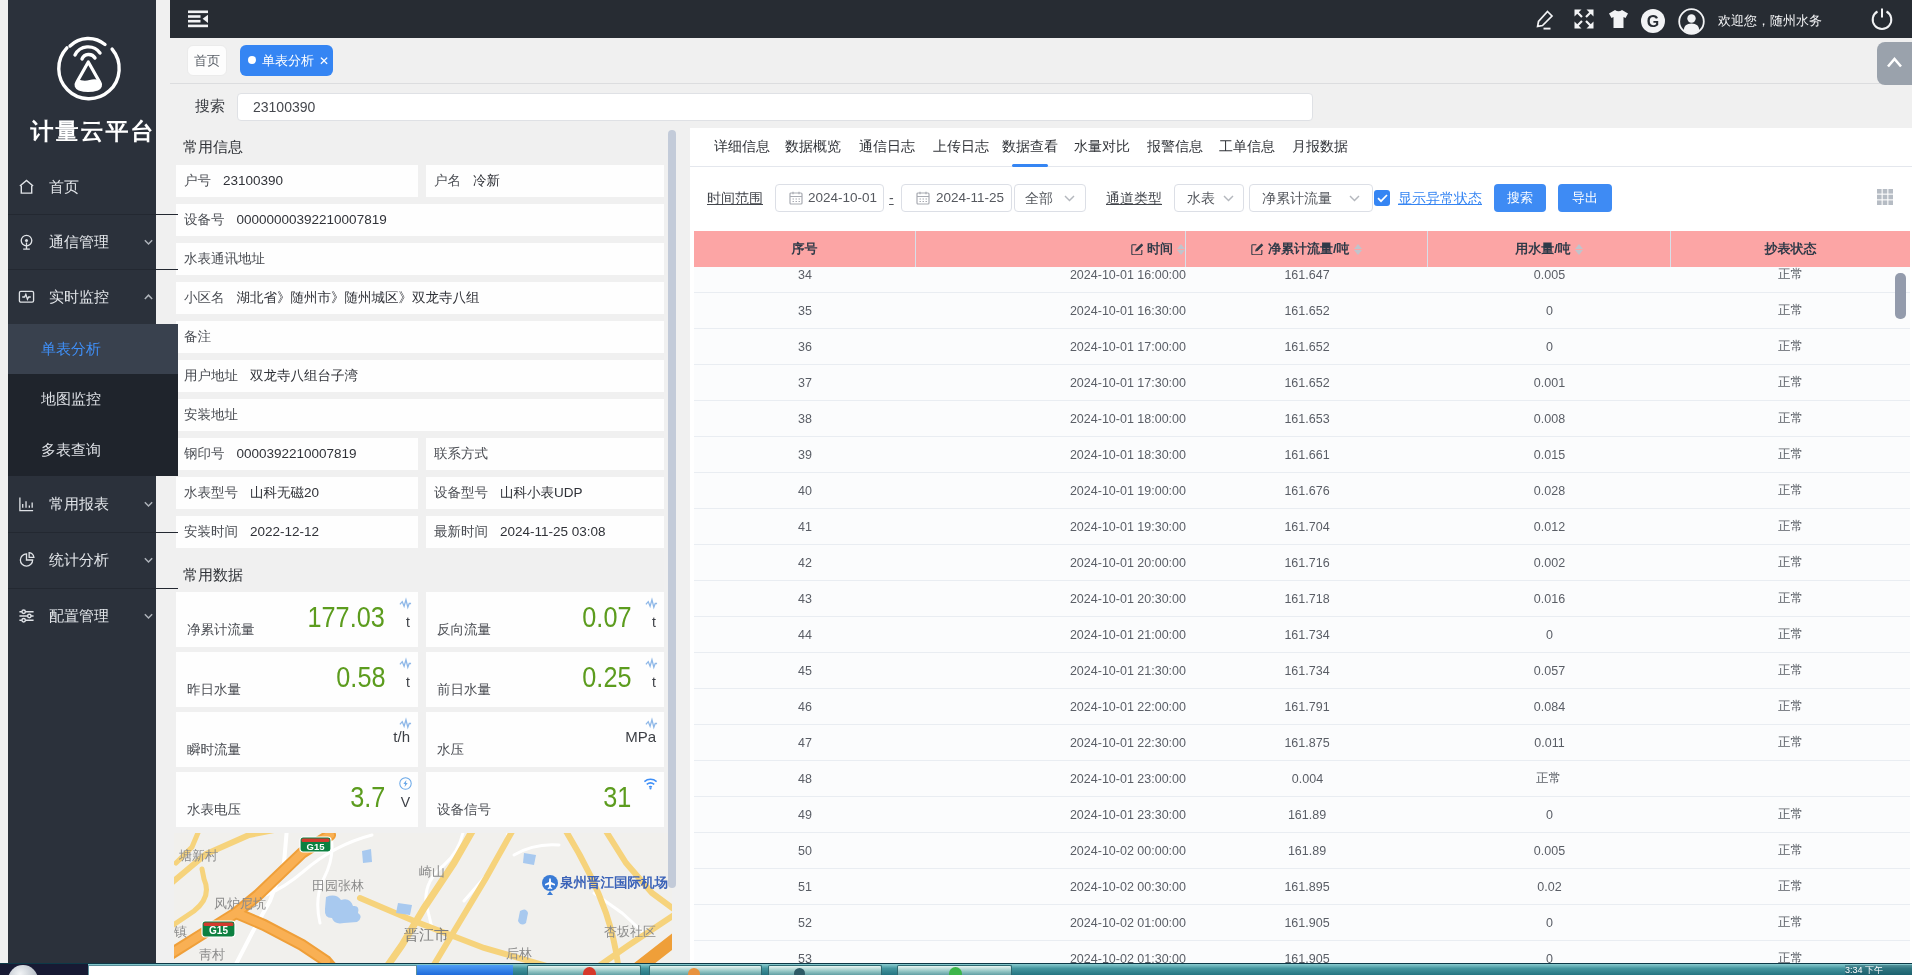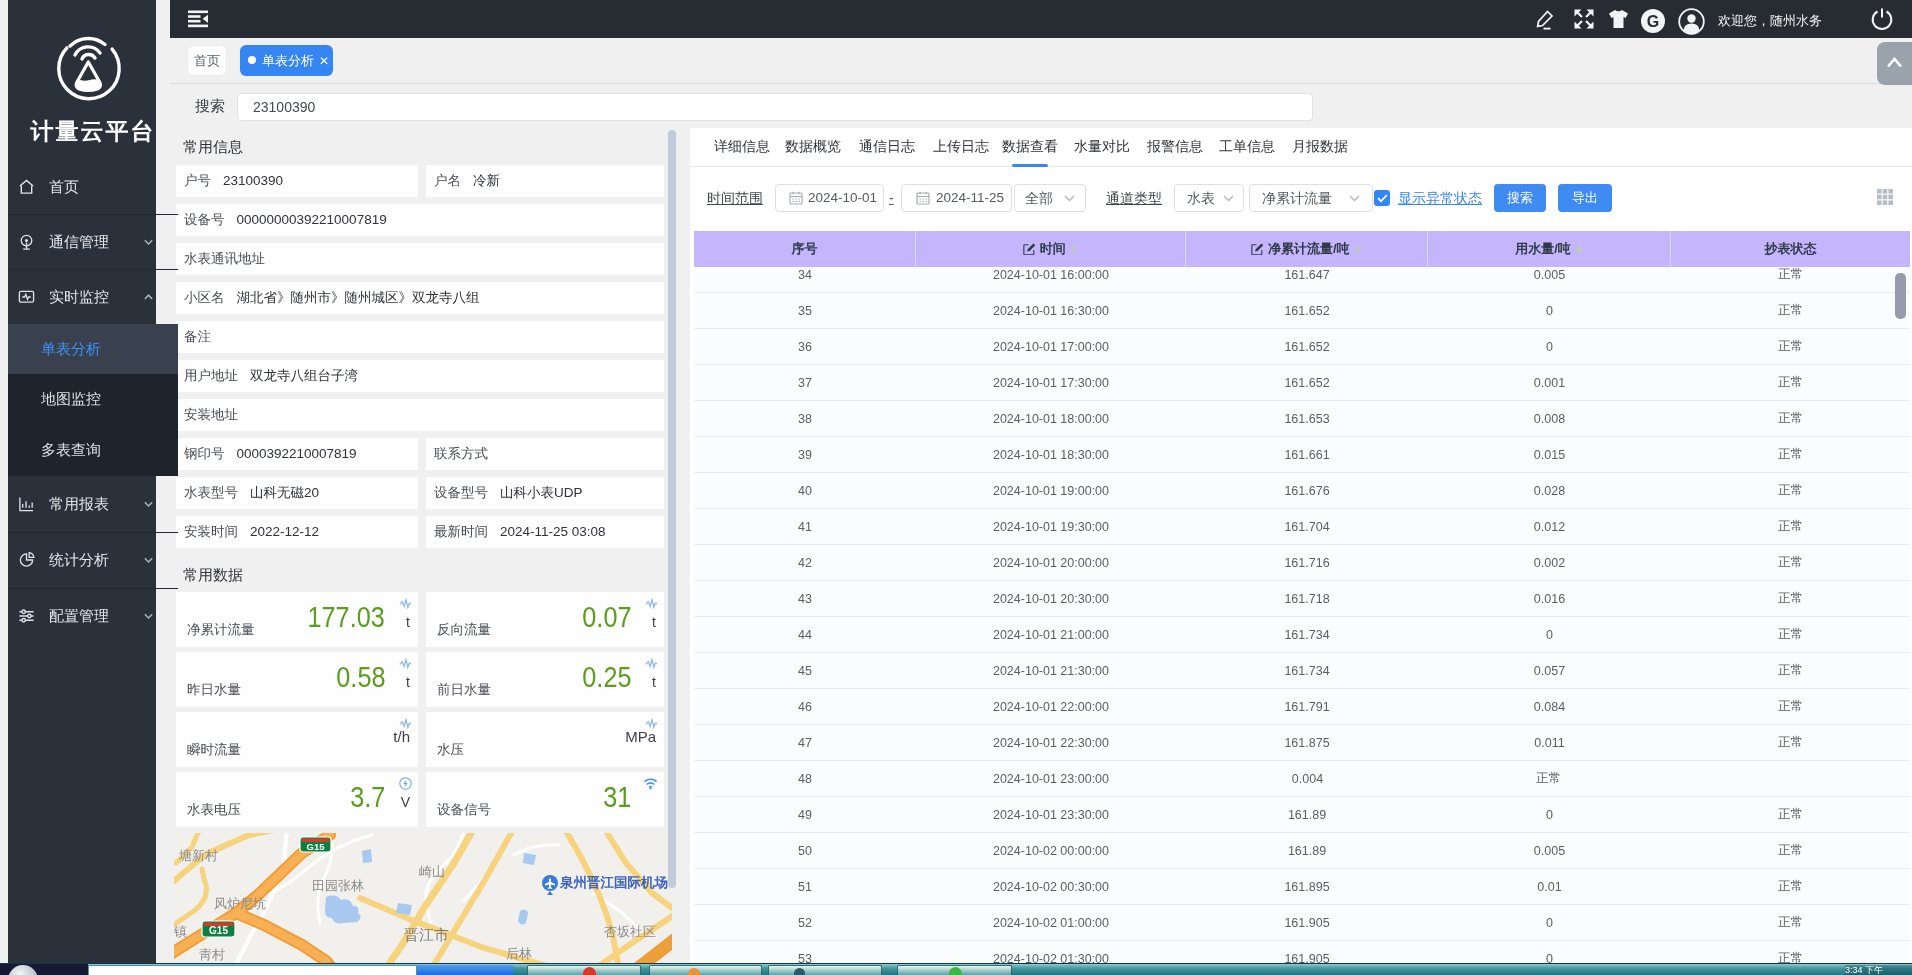--- a/index.html
+++ b/index.html
@@ -54,28 +54,28 @@
 #rightcard { position:absolute; left:690px; top:128px; width:1222px; height:847px; background:#fff; }
 #tabs { position:absolute; left:0; top:0; width:1222px; height:39px; border-bottom:1px solid #e4e7ed; }
 .tab { position:absolute; top:10px; font-size:14px; color:#2f3237; }
 #tabline { position:absolute; left:322px; top:36px; width:36px; height:3px; background:#3585f3; border-radius:2px; }
 .flab { position:absolute; top:62px; font-size:14px; color:#43464c; font-weight:500;text-decoration:underline; }
 .fbox { position:absolute; top:56px; height:28px; background:#fff; border:1px solid #dcdfe6; border-radius:4px; font-size:13.5px; color:#55585e; }
 .fsel { position:absolute; top:56px; height:28px; background:#fff; border:1px solid #dcdfe6; border-radius:4px; font-size:14px; color:#55585e; }
 .btn { position:absolute; top:56px; height:28px; background:#3e8bf4; border-radius:4px; color:#fff; font-size:13px; text-align:center; line-height:28px; }
 
 
-#thead { position:absolute; left:4px; top:103px; width:1216px; height:36px; background:#c4b5fd; display:flex; font-size:13px; font-weight:bold; color:#2f3a48; }
+#thead { position:absolute; left:4px; top:103px; width:1216px; height:36px; background:#fca5a5; display:flex; font-size:13px; font-weight:bold; color:#2f3a48; }
 .th { display:flex; align-items:center; justify-content:center; height:36px; border-right:1px solid #d7dfe9; }
 .th:last-child { border-right:none; }
 #tbodywrap { position:absolute; left:4px; top:139px; width:1216px; height:708px; overflow:hidden; }
 #tbody { position:absolute; left:0; top:-10px; width:1216px; }
 .tr { display:flex; height:36px; background:#fbfcfd; border-bottom:1px solid #e9edf2; font-size:12.5px; color:#5a5e66; }
 .td { display:flex; align-items:center; justify-content:center; }
-.c1 { width:222px; } .c2 { width:270px; } .c3 { width:242px; } .c4 { width:243px; } .c5 { width:239px; }
+.c1 { width:222px; } .c2 { width:270px;justify-content:flex-end; } .c3 { width:242px; } .c4 { width:243px; } .c5 { width:239px; }
 
 
 #elev { position:absolute; left:1877px; top:42px; width:35px; height:43px; background:#9aa2ac; border-radius:8px 0 0 8px; z-index:6; }
 #lscroll { position:absolute; left:668px; top:130px; width:8px; height:758px; background:#c3cbd9; border-radius:4px; z-index:3; }
 #tscroll { position:absolute; left:1895px; top:273px; width:11px; height:46px; background:#939bac; border-radius:5px; z-index:3; }
 
 
 .carets { display:inline-flex; flex-direction:column; gap:1px; }
 .carets .cu { width:0; height:0; border-left:4px solid transparent; border-right:4px solid transparent; border-bottom:5px solid #c0c4cc; }
 .carets .cd { width:0; height:0; border-left:4px solid transparent; border-right:4px solid transparent; border-top:5px solid #c0c4cc; }
@@ -587,21 +587,21 @@
           <div class="td c1">50</div>
           <div class="td c2">2024-10-02 00:00:00</div>
           <div class="td c3">161.89</div>
           <div class="td c4">0.005</div>
           <div class="td c5">正常</div>
         </div>
         <div class="tr">
           <div class="td c1">51</div>
           <div class="td c2">2024-10-02 00:30:00</div>
           <div class="td c3">161.895</div>
-          <div class="td c4">0.01</div>
+          <div class="td c4">0.02</div>
           <div class="td c5">正常</div>
         </div>
         <div class="tr">
           <div class="td c1">52</div>
           <div class="td c2">2024-10-02 01:00:00</div>
           <div class="td c3">161.905</div>
           <div class="td c4">0</div>
           <div class="td c5">正常</div>
         </div>
         <div class="tr">

